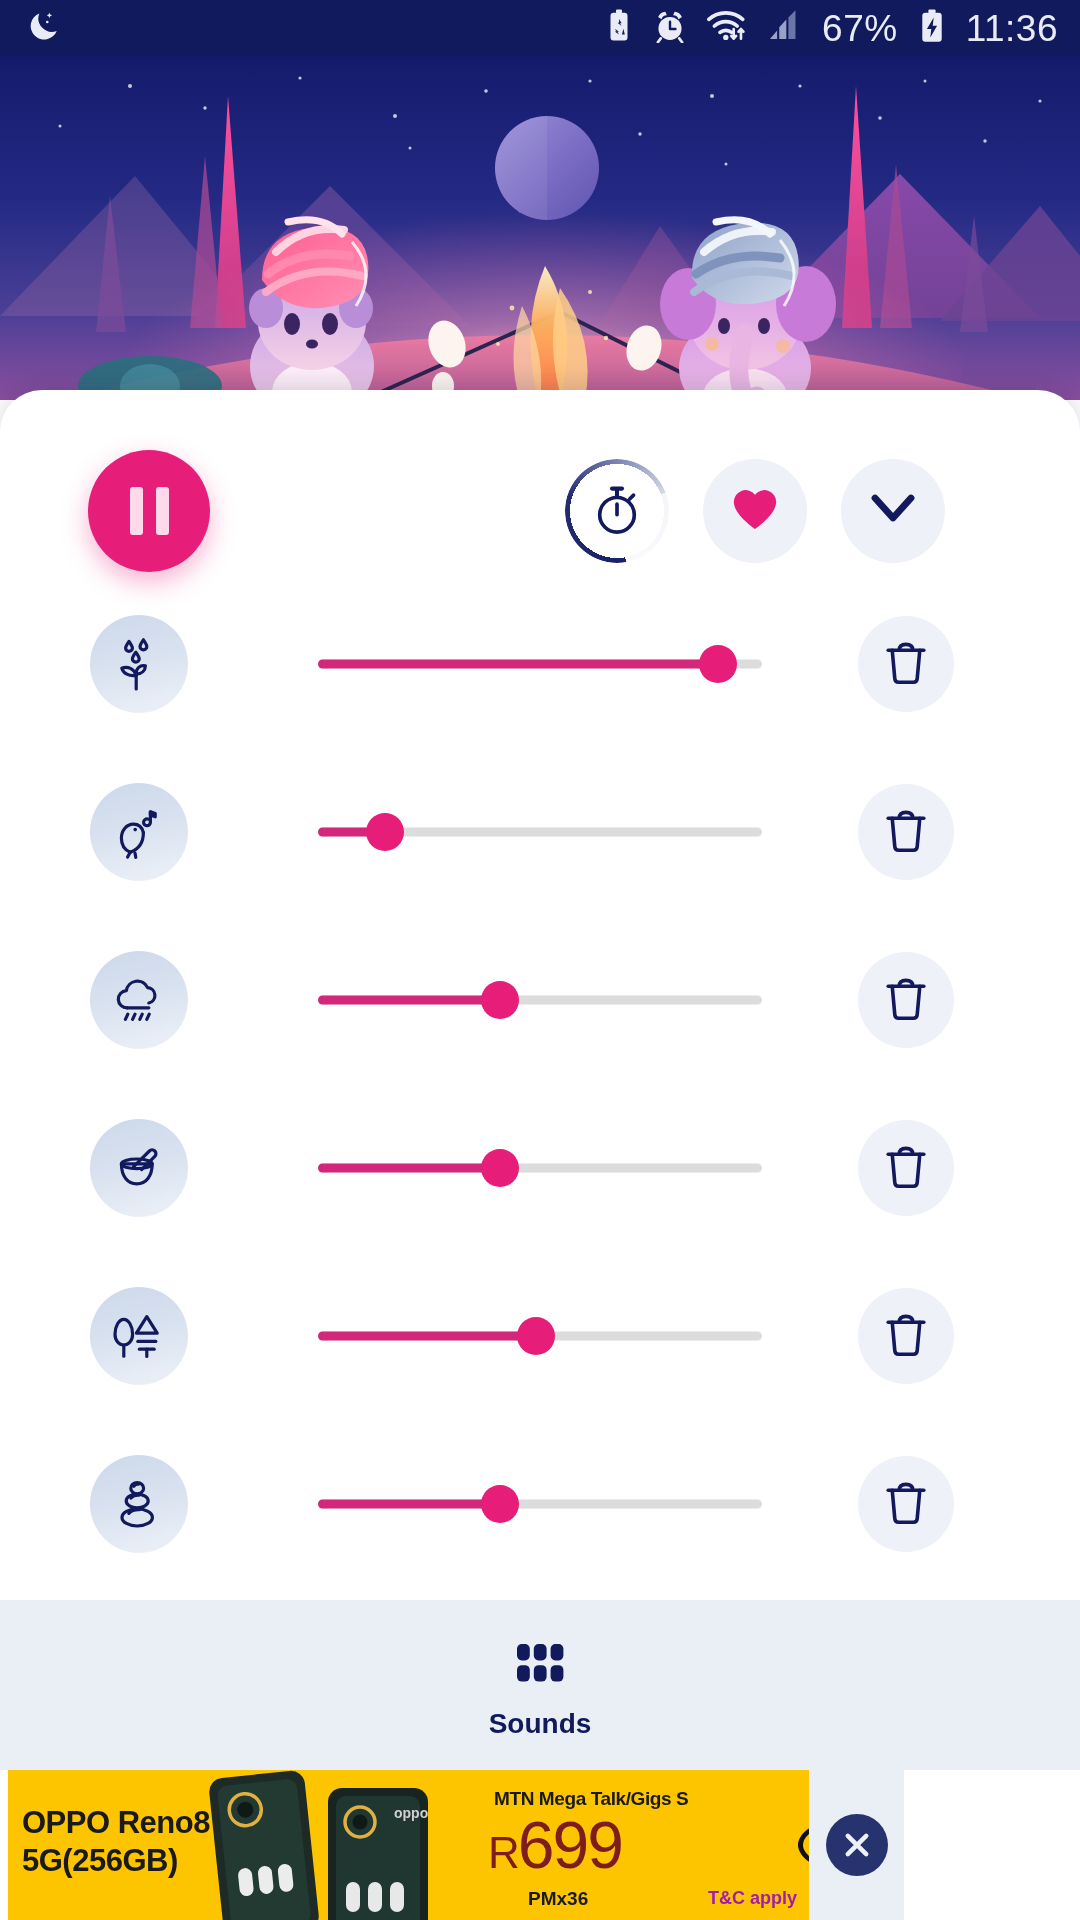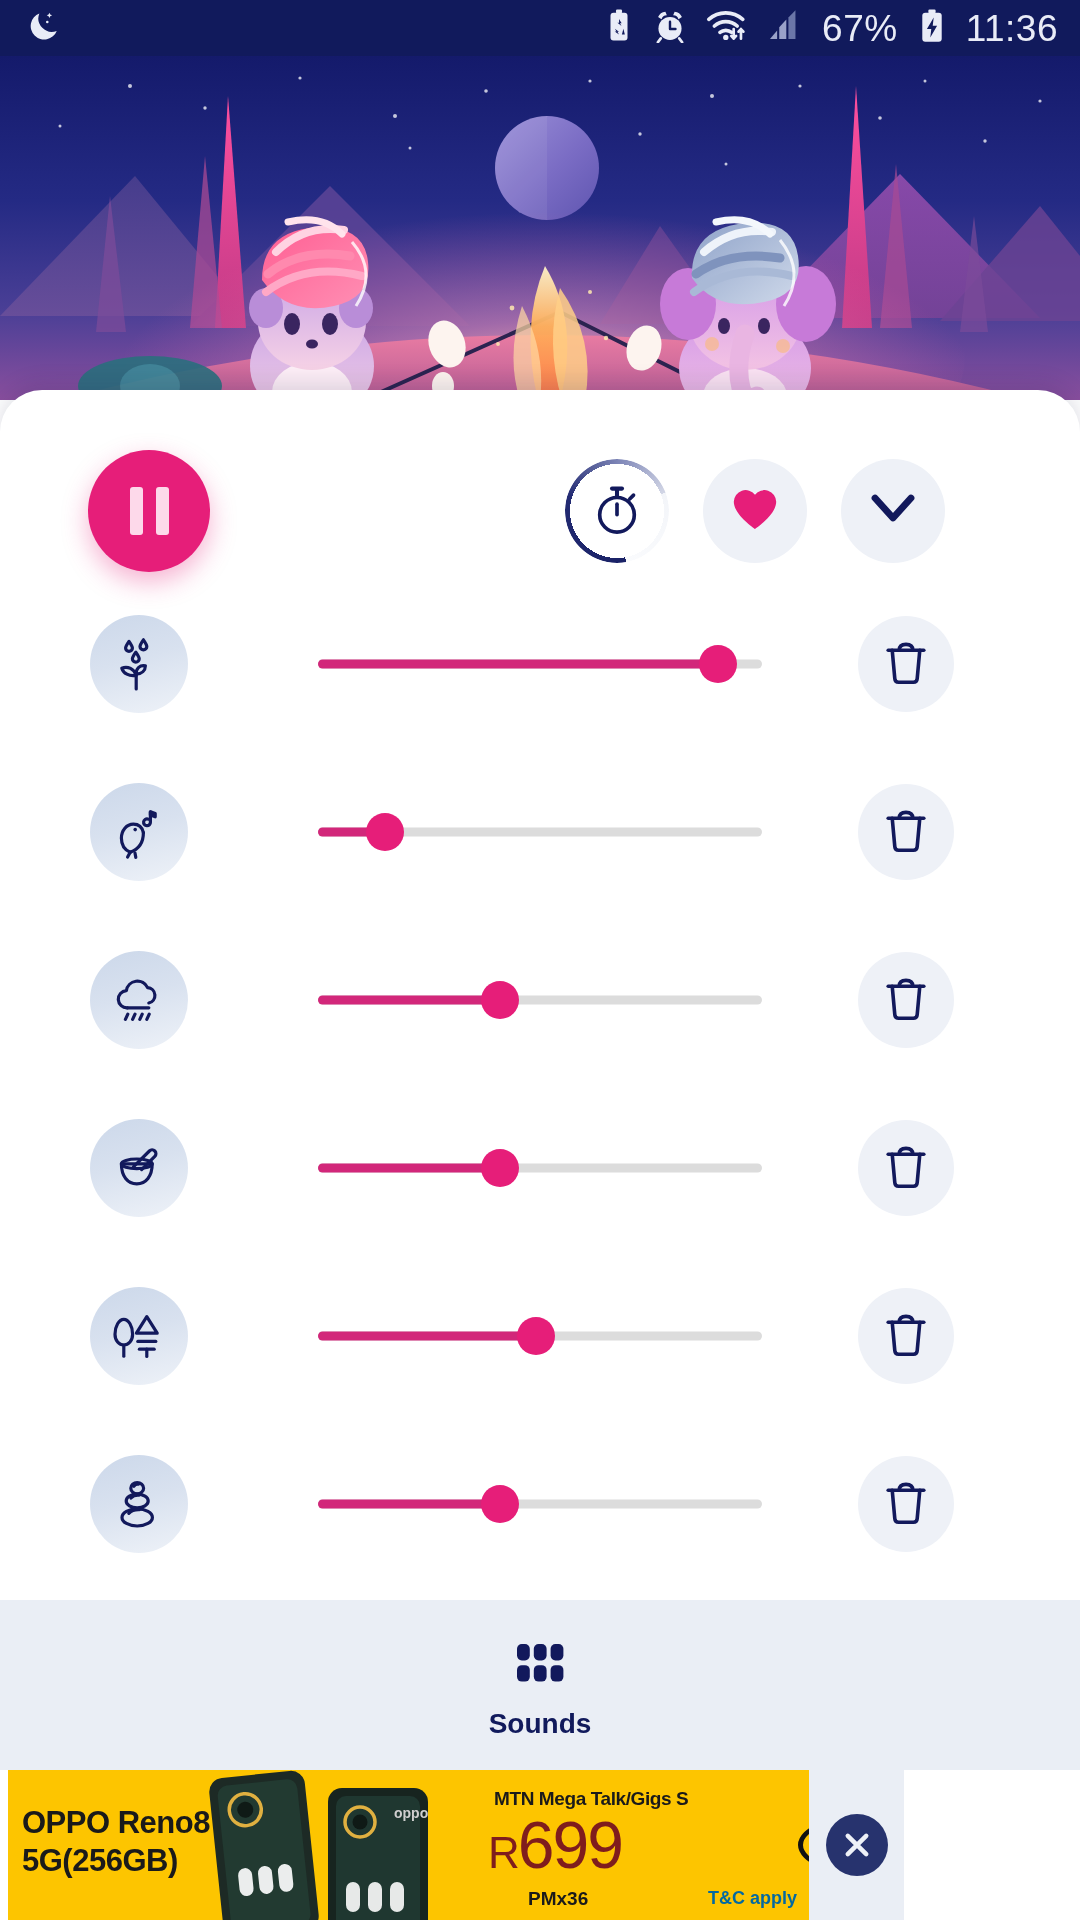--- a/index.html
+++ b/index.html
@@ -152,21 +152,21 @@
     color: #7f1d1d; font-weight: 400; letter-spacing: -2px; line-height: 1;
   }
   .ad-price .cur { font-size: 44px; }
   .ad-price .amt { font-size: 66px; }
   .ad-pm {
     position: absolute; left: 520px; top: 118px;
     color: #1a1a1a; font-size: 19px; font-weight: 700;
   }
   .ad-tc {
     position: absolute; left: 700px; top: 118px;
-    color: #0369a1; font-size: 18px; font-weight: 700;
+    color: #a21caf; font-size: 18px; font-weight: 700;
   }
   .ad-logo {
     position: absolute; left: 790px; top: 42px;
     width: 160px; height: 66px; border: 5px solid #111; border-radius: 50%;
     display: flex; align-items: center; justify-content: center;
     color: #111; font-size: 32px; font-weight: 700; letter-spacing: 0.5px;
   }
   .adclose {
     width: 114px; display: flex; align-items: center; justify-content: center;
     background: #eaeef5;

